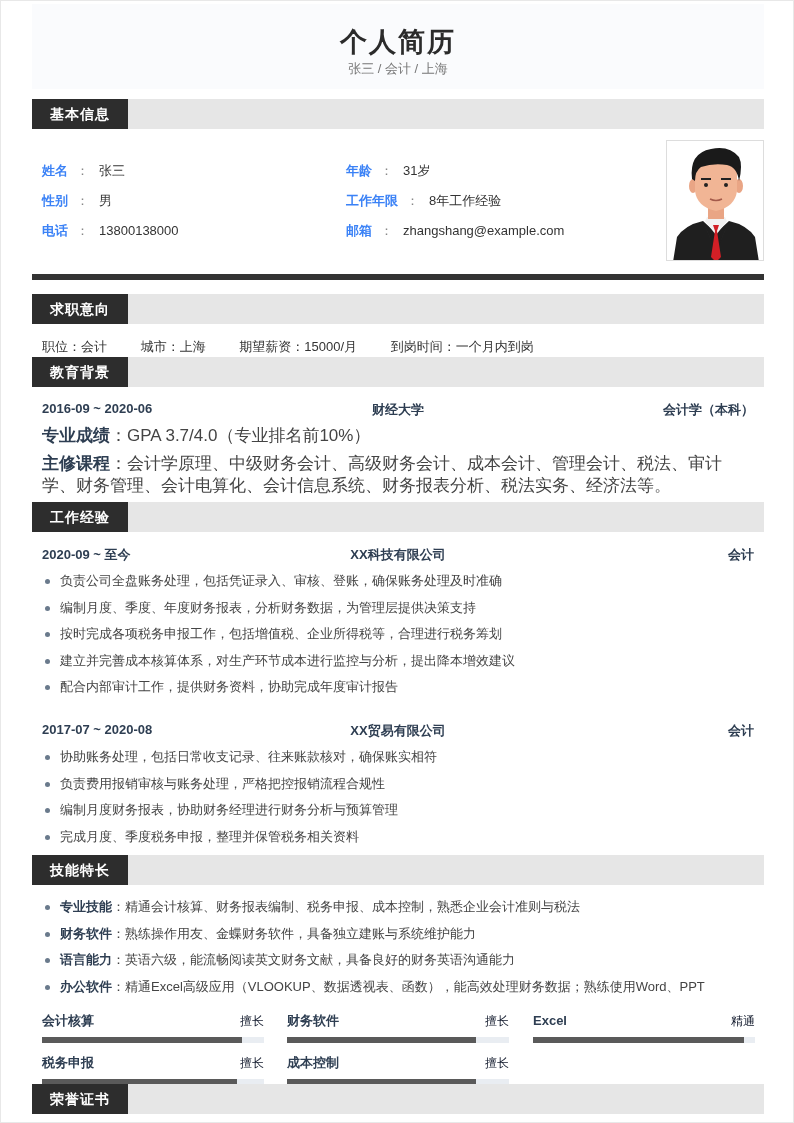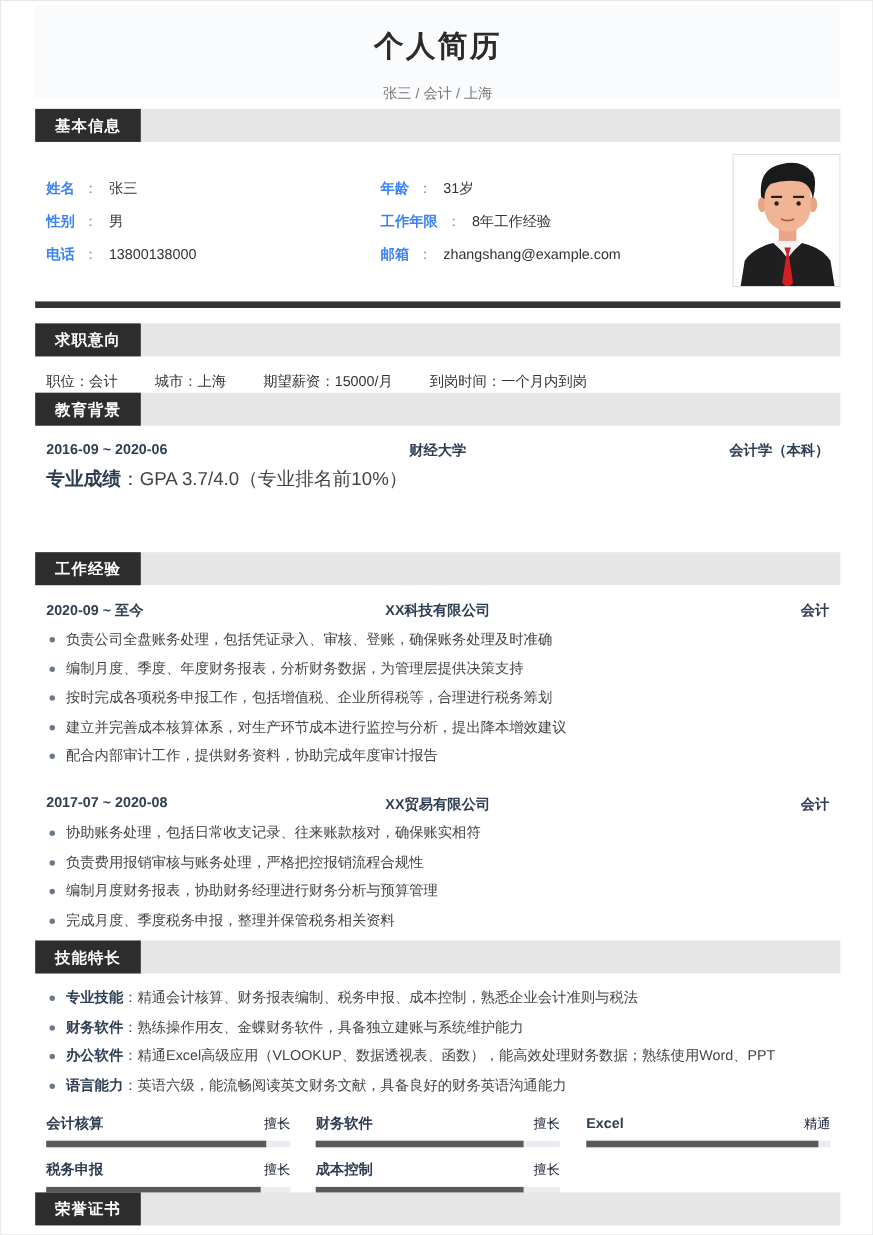--- a/index.html
+++ b/index.html
@@ -1,21 +1,21 @@
 <!DOCTYPE html>
 <html><head>
 <meta charset="utf-8">
 <style>
   * { box-sizing: border-box; margin: 0; padding: 0; }
   html, body { width: 794px; height: 1123px; overflow: hidden; background: #ffffff; }
   body { font-family: "Liberation Sans", "DejaVu Sans", sans-serif; color: #333333; position: relative; }
   .page { position: absolute; left: 0; top: 0; width: 794px; height: 1123px; border: 1px solid #e8e8e8; background: #fff; }
   .header { position: absolute; left: 31px; top: 3px; width: 732px; height: 85px; background: #fafbfd; text-align: center; }
   .header .title { font-size: 27px; font-weight: bold; color: #2b2b2b; letter-spacing: 2px; margin-top: 22px; line-height: 32px; }
-  .header .subtitle { font-size: 13px; color: #777; margin-top: 18px; }
+  .header .subtitle { font-size: 13px; color: #777; margin-top: 2px; }
 
   .sec { position: absolute; left: 31px; width: 732px; height: 30px; background: #e6e6e6; }
   .sec .lab { display: inline-block; height: 30px; width: 96px; background: #2d2d2d; color: #fff; font-size: 14px; font-weight: bold; line-height: 30px; text-align: center; letter-spacing: 1px; }
 
   .info { position: absolute; font-size: 13px; color: #333; line-height: 16px; }
   .info .k { color: #3b82f6; font-weight: bold; }
   .info .c { color: #888; margin: 0 10px 0 8px; }
 
   .photo { position: absolute; left: 665px; top: 139px; width: 98px; height: 121px; border: 1px solid #ddd; background: #fff; overflow: hidden; }
   .rule { position: absolute; left: 31px; top: 273px; width: 732px; height: 6px; background: #333; }
@@ -121,20 +121,23 @@
     <span class="lab">教育背景</span>
   </div>
   <div class="row3" style="top:400px">
     <span>2016-09 ~ 2020-06</span>
     <span class="mid">财经大学</span>
     <span>会计学（本科）</span>
   </div>
   <div class="para" style="top:424px">
     <b>专业成绩</b><span>：GPA 3.7/4.0（专业排名前10%）</span>
   </div>
+  <div class="para" style="top:452px">
+    <b>主修课程</b><span>：会计学原理、中级财务会计、高级财务会计、成本会计、管理会计、税法、审计学、财务管理、会计电算化、会计信息系统、财务报表分析、税法实务、经济法等。</span>
+  </div>
 
   <div class="sec" style="top:501px">
     <span class="lab">工作经验</span>
   </div>
 
   <div class="row3" style="top:545px">
     <span>2020-09 ~ 至今</span>
     <span class="mid">XX科技有限公司</span>
     <span>会计</span>
   </div>
@@ -157,22 +160,22 @@
     <li>编制月度财务报表，协助财务经理进行财务分析与预算管理</li>
     <li>完成月度、季度税务申报，整理并保管税务相关资料</li>
   </ul>
 
   <div class="sec" style="top:854px">
     <span class="lab">技能特长</span>
   </div>
   <ul class="bl" style="top:898px">
     <li><b>专业技能</b><span>：精通会计核算、财务报表编制、税务申报、成本控制，熟悉企业会计准则与税法</span></li>
     <li><b>财务软件</b><span>：熟练操作用友、金蝶财务软件，具备独立建账与系统维护能力</span></li>
+    <li><b>语言能力</b><span>：英语六级，能流畅阅读英文财务文献，具备良好的财务英语沟通能力</span></li>
     <li><b>办公软件</b><span>：精通Excel高级应用（VLOOKUP、数据透视表、函数），能高效处理财务数据；熟练使用Word、PPT</span></li>
-    <li><b>语言能力</b><span>：英语六级，能流畅阅读英文财务文献，具备良好的财务英语沟通能力</span></li>
   </ul>
 
   <div class="skill" style="left:41px; top:1012px">
     <div class="top">
         <span class="nm">会计核算</span>
         <span class="lv">擅长</span>
       </div>
     <div class="bar">
         <div class="fill" style="width: 90%; background: rgb(90, 90, 90);"></div>
       </div>

